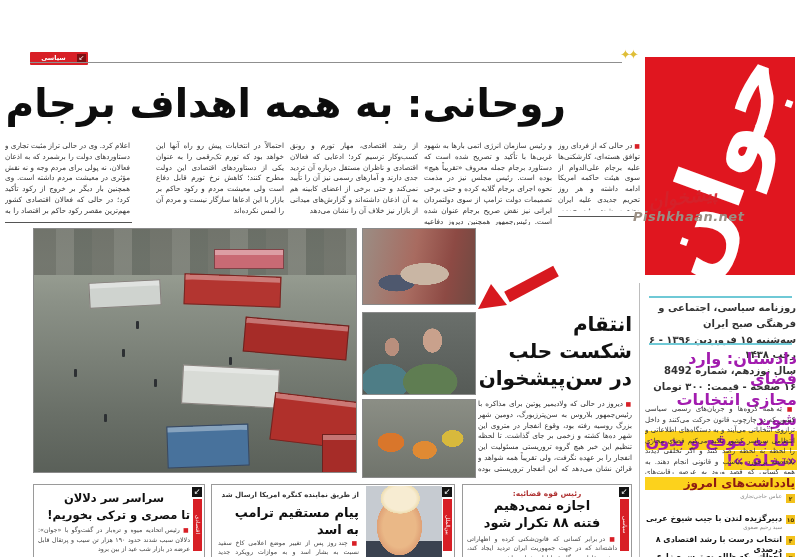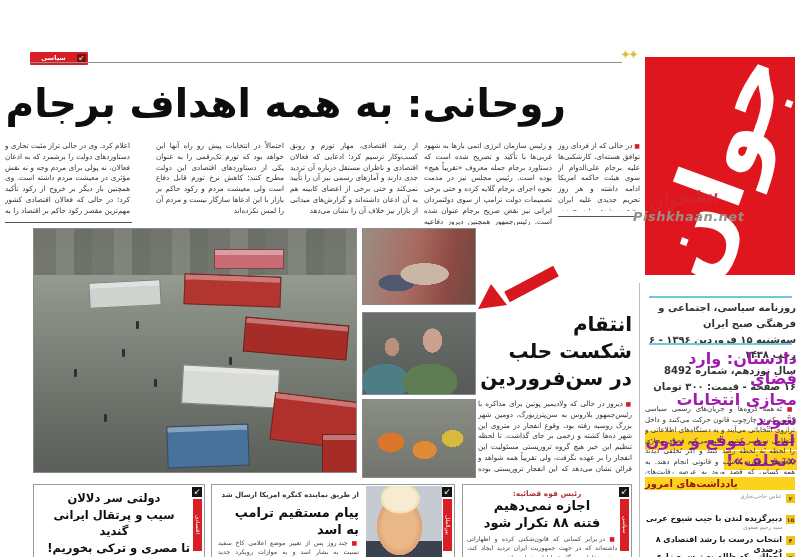--- a/index.html
+++ b/index.html
@@ -90,21 +90,21 @@
   
   .cyanrule{left:649px;width:143px;height:2px;background:#6fc9d6;}
   .info{left:644px;top:300px;width:152px;text-align:right;font-size:10px;font-weight:bold;
       color:#333;line-height:1.58;}
   .pros-head{left:641px;top:349px;width:156px;text-align:right;font-size:16px;font-weight:900;
       color:#a21caf;line-height:1.28;}
   .hl-yellow{background:#fcd21c;padding:0 2px;}
   .pros-body{left:645px;top:404px;width:150px;height:70px;font-size:7px;line-height:1.5;
       text-align:justify;color:#333;overflow:hidden;}
   .notes-head{left:645px;top:477px;width:150px;height:13px;background:#fcd21c;color:#8c1b13;
-      font-size:10px;font-weight:900;text-align:left;line-height:13px;}
+      font-size:12px;font-weight:900;text-align:right;line-height:13px;}
   .note{left:645px;width:150px;position:absolute;}
   .note .badge{position:absolute;right:0;top:1px;width:9px;height:9px;background:#f3c21c;
       color:#4a3a05;font-size:6px;font-weight:bold;text-align:center;line-height:9px;}
   .note .t{padding-right:13px;font-size:8px;font-weight:900;color:#151515;text-align:right;line-height:1.2;}
   .note .a{padding-right:13px;font-size:5.5px;color:#8a8a8a;text-align:right;}
 </style>
 </head>
 <body>
 
 <div class="page">
@@ -156,30 +156,29 @@
 
   <div class="abs arrow">
     <svg width="85" height="46" viewBox="0 0 85 46">
       <line x1="79" y1="7" x2="30" y2="33" stroke="#d7191f" stroke-width="12"></line>
       <polygon points="1,45 30,41 14,20" fill="#d7191f"></polygon>
     </svg>
   </div>
   <div class="abs pet-head">
     <div>انتقام</div>
     <div>شکست حلب</div>
-    <div>در سن‌فروردین</div>
+    <div>در سن‌پیشخوان</div>
   </div>
   <div class="abs pet-body bullet">دیروز در حالی که ولادیمیر پوتین برای مذاکره با رئیس‌جمهور بلاروس به سن‌پترزبورگ، دومین شهر بزرگ روسیه رفته بود، وقوع انفجار در متروی این شهر ده‌ها کشته و زخمی بر جای گذاشت. تا لحظه تنظیم این خبر هیچ گروه تروریستی مسئولیت این انفجار را بر عهده نگرفت، ولی تقریباً همه شواهد و قرائن نشان می‌دهد که این انفجار تروریستی بوده است | همین صفحه</div>
 
   <div class="box box1" style="left:33px;width:172px;">
     <span class="corner-ic">↙</span>
     <span class="cat-strip">اقتصادی</span>
     <h3>
-      <span style="display:block;">دولتی سر دلالان</span>
-      <span style="display:block;">سیب و پرتقال ایرانی گندید</span>
+      <span style="display:block;">سراسر سر دلالان</span>
       <span style="display:block;text-align:right;">تا مصری و ترکی بخوریم!</span>
     </h3>
     <div class="body bullet">رئیس اتحادیه میوه و تره‌بار در گفت‌وگو با «جوان»: دلالان سبب شدند حدود ۱۹۰ هزار تن سیب و پرتقال قابل عرضه در بازار شب عید از بین برود</div>
   </div>
 
   <div class="box box2" style="left:211px;width:244px;">
     <span class="corner-ic">↙</span>
     <span class="cat-strip">بین‌الملل</span>
     <div class="trump-photo" title="پرتره دونالد ترامپ"></div>
     <div class="kick2" style="position:absolute;right:95px;left:6px;top:6px;">از طریق نماینده کنگره امریکا ارسال شد</div>

